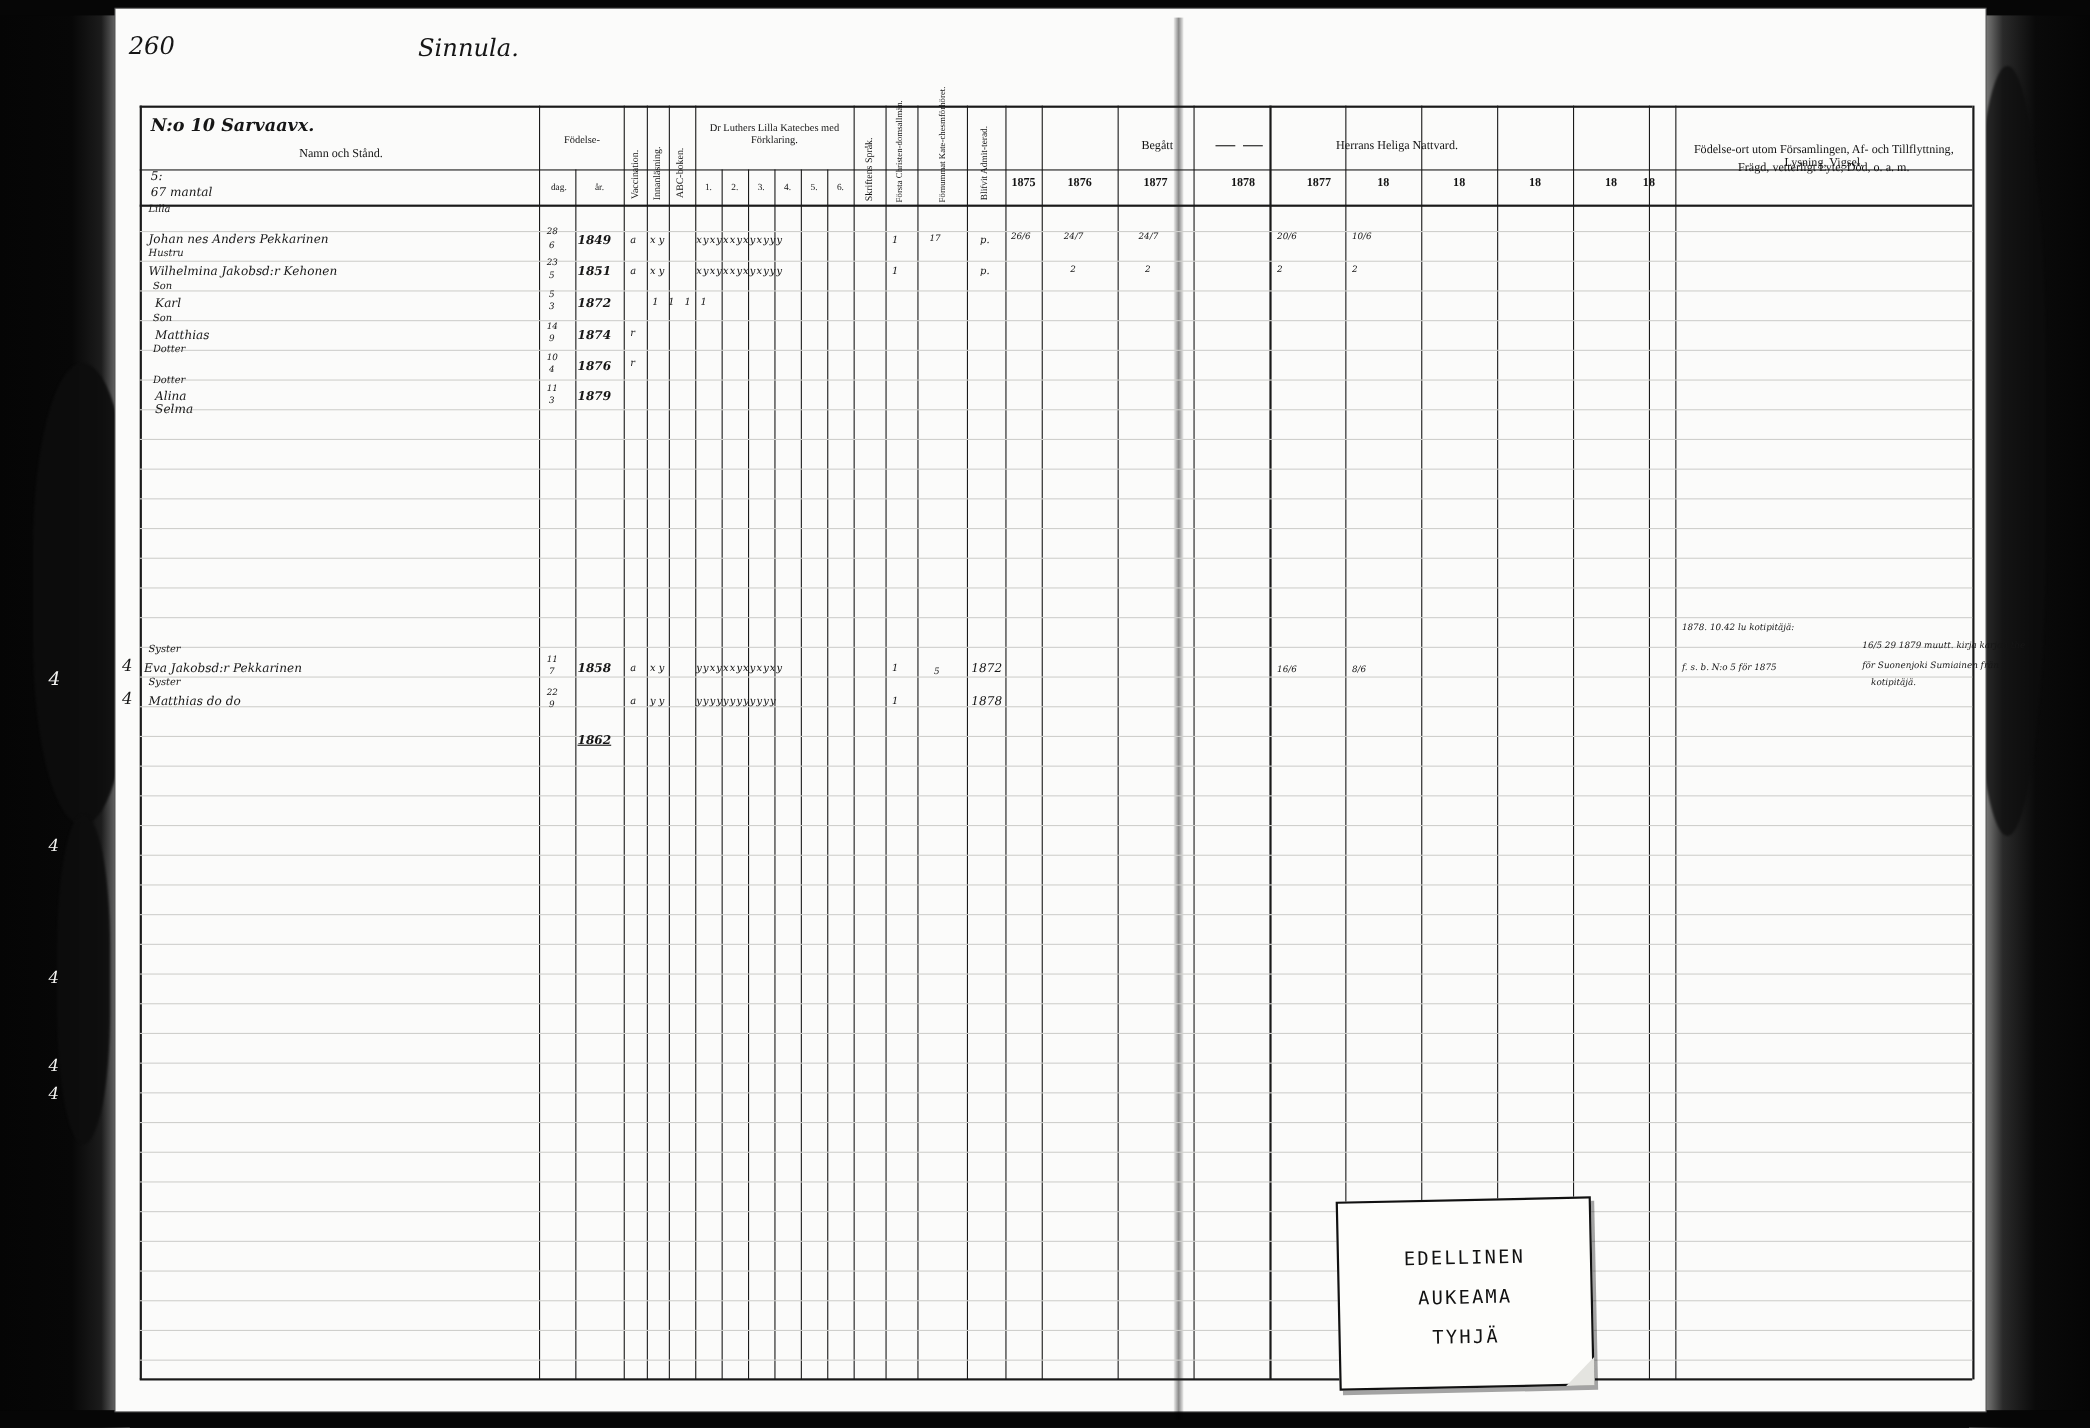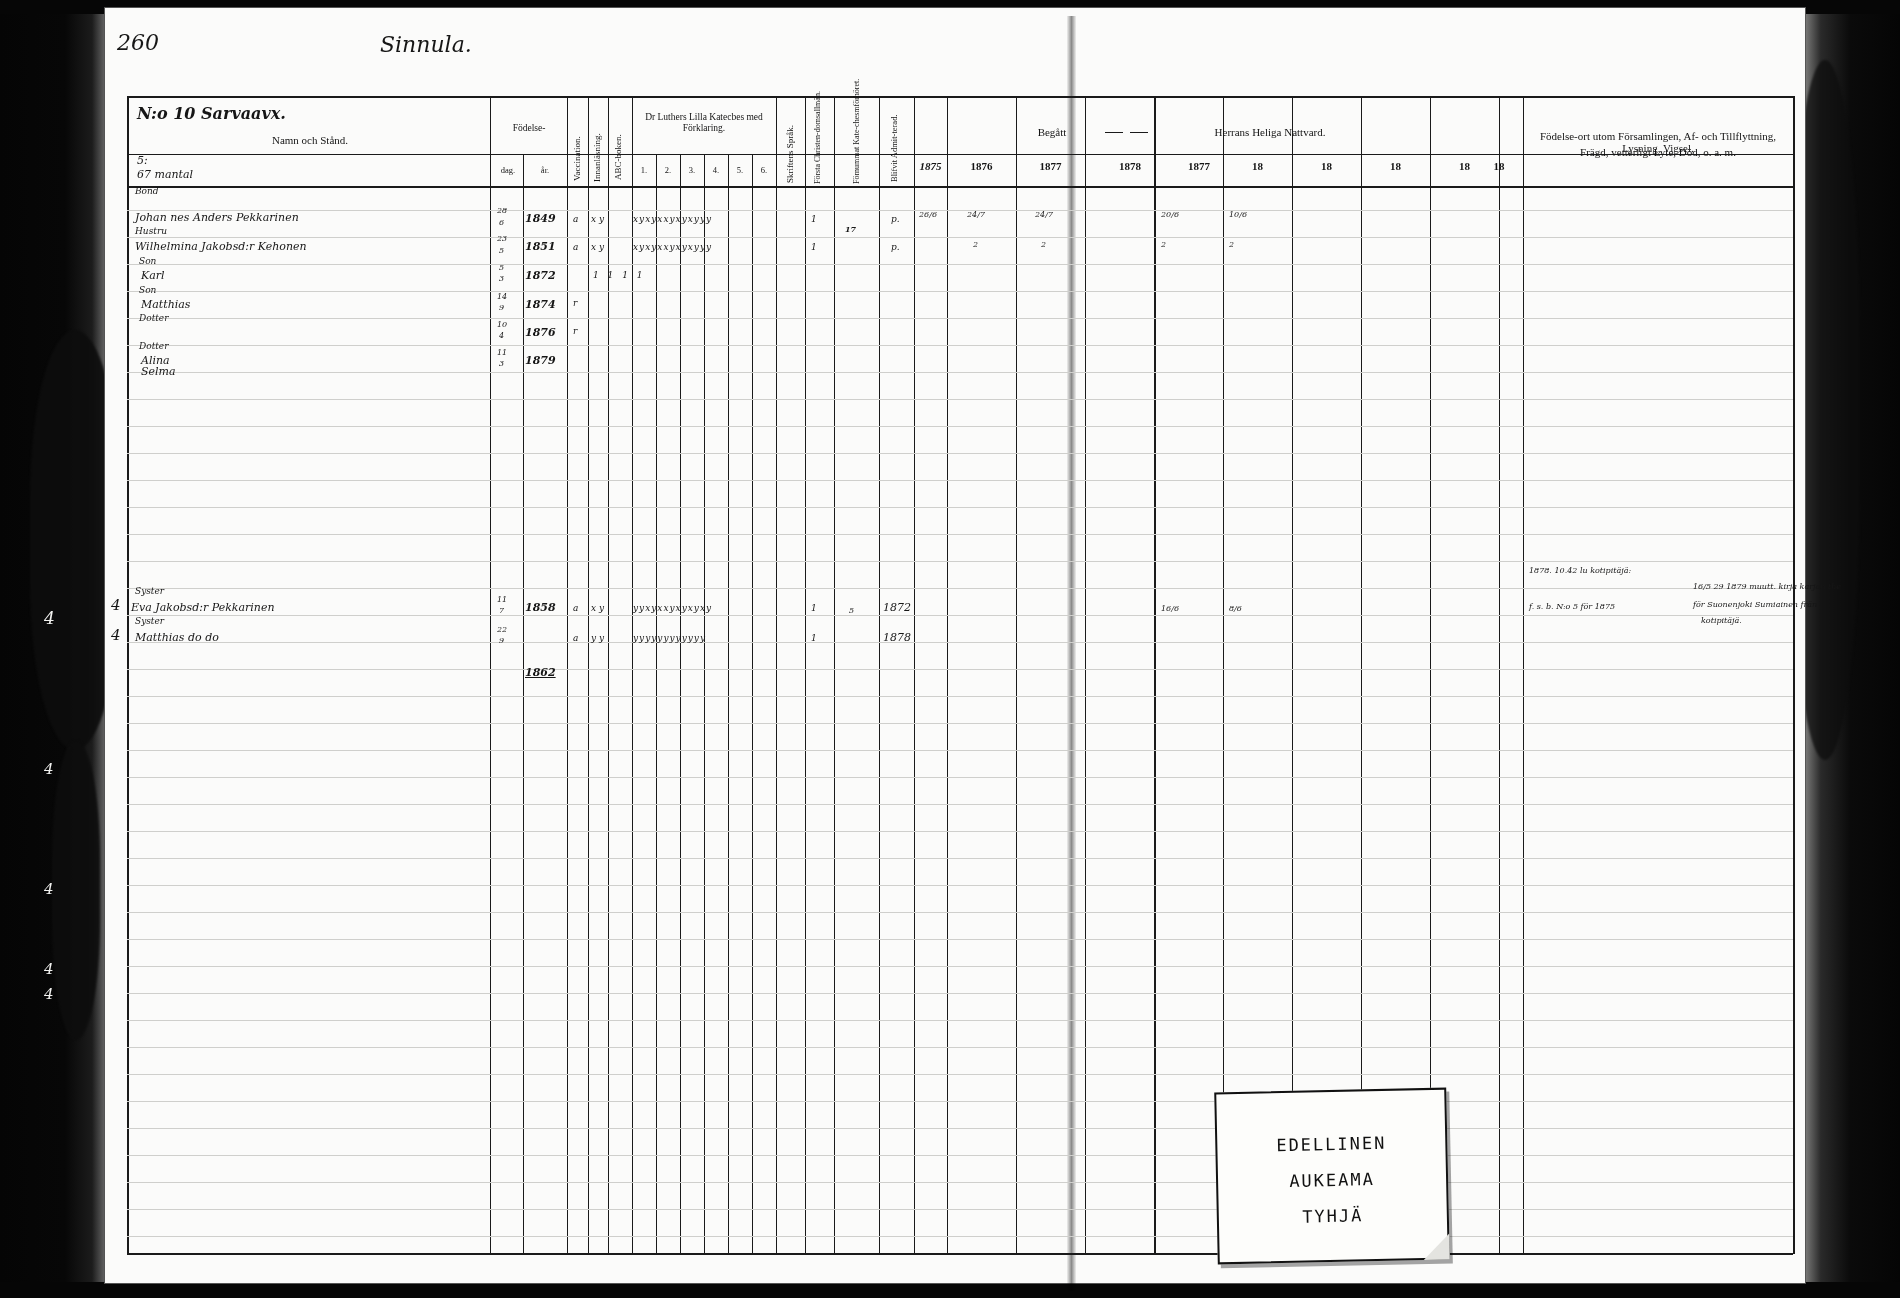--- a/index.html
+++ b/index.html
@@ -135,21 +135,21 @@
     <div class="vert" style="left:681px;top:93px;height:82px;">Skriftens Språk.</div>
     <div class="vert" style="left:709px;top:92px;height:84px;font-size:8px;">Första Christen-domsallmän.</div>
     <div class="vert" style="left:748px;top:92px;height:84px;font-size:8px;">Förnummat Kate-chesmförhöret.</div>
     <div class="vert" style="left:785px;top:96px;height:78px;font-size:8.5px;">Blifvit Admit-terad.</div>
 
     <div class="hdr" style="left:842px;top:118px;width:210px;">Begått</div>
     <div class="hdr" style="left:1000px;top:118px;width:330px;">Herrans Heliga Nattvard.</div>
     <div class="hline" style="left:1000px;top:124px;width:18px;"></div>
     <div class="hline" style="left:1025px;top:124px;width:18px;"></div>
 
-    <div class="hdr" style="left:809px;top:152px;width:33px;font-weight:bold;font-style:italic;">1875</div>
+    <div class="hdr" style="left:809px;top:152px;width:33px;font-weight:bold;">1875</div>
     <div class="hdr" style="left:842px;top:152px;width:69px;font-weight:bold;">1876</div>
     <div class="hdr" style="left:911px;top:152px;width:69px;font-weight:bold;">1877</div>
     <div class="hdr" style="left:1000px;top:152px;width:50px;font-weight:bold;">1878</div>
     <div class="hdr" style="left:1069px;top:152px;width:50px;font-weight:bold;">1877</div>
     <div class="hdr" style="left:1118px;top:152px;width:69px;font-weight:bold;">18</div>
     <div class="hdr" style="left:1187px;top:152px;width:69px;font-weight:bold;">18</div>
     <div class="hdr" style="left:1256px;top:152px;width:69px;font-weight:bold;">18</div>
     <div class="hdr" style="left:1325px;top:152px;width:69px;font-weight:bold;">18</div>
     <div class="hdr" style="left:1370px;top:152px;width:48px;font-weight:bold;">18</div>
 
@@ -189,31 +189,31 @@
     <div class="rowline" style="left:22px;width:1666px;top:1012px;"></div>
     <div class="rowline" style="left:22px;width:1666px;top:1039px;"></div>
     <div class="rowline" style="left:22px;width:1666px;top:1066px;"></div>
     <div class="rowline" style="left:22px;width:1666px;top:1093px;"></div>
     <div class="rowline" style="left:22px;width:1666px;top:1120px;"></div>
     <div class="rowline" style="left:22px;width:1666px;top:1147px;"></div>
     <div class="rowline" style="left:22px;width:1666px;top:1174px;"></div>
     <div class="rowline" style="left:22px;width:1666px;top:1201px;"></div>
     <div class="rowline" style="left:22px;width:1666px;top:1228px;"></div>
 
-    <div class="hw xs" style="left:30px;top:178px;">Bond</div>
+    <div class="hw xs" style="left:30px;top:178px;">Lilla</div>
 
     <div class="hw sm" style="left:30px;top:203px;">Johan nes Anders Pekkarinen</div>
     <div class="hw xxs" style="left:392px;top:198px;">28</div>
     <div class="hw xxs" style="left:394px;top:210px;">6</div>
     <div class="hw sm b" style="left:420px;top:204px;">1849</div>
     <div class="hw xs" style="left:468px;top:206px;">a</div>
     <div class="hw xs" style="left:486px;top:206px;">x y</div>
     <div class="hw xs" style="left:528px;top:206px;letter-spacing:1px;">xyxyxxyxyxyyy</div>
     <div class="hw xs" style="left:706px;top:206px;">1</div>
-    <div class="hw xxs" style="left:740px;top:216px;font-weight:bold;">17</div>
+    <div class="hw xxs" style="left:740px;top:204px;">17</div>
     <div class="hw xs" style="left:786px;top:206px;">p.</div>
     <div class="hw xxs" style="left:814px;top:202px;">26/6</div>
     <div class="hw xxs" style="left:862px;top:202px;">24/7</div>
     <div class="hw xxs" style="left:930px;top:202px;">24/7</div>
     <div class="hw xxs" style="left:1056px;top:202px;">20/6</div>
     <div class="hw xxs" style="left:1124px;top:202px;">10/6</div>
 
     <div class="hw xs" style="left:30px;top:218px;">Hustru</div>
     <div class="hw sm" style="left:30px;top:232px;">Wilhelmina Jakobsd:r Kehonen</div>
     <div class="hw xxs" style="left:392px;top:226px;text-align:center;">23</div>

